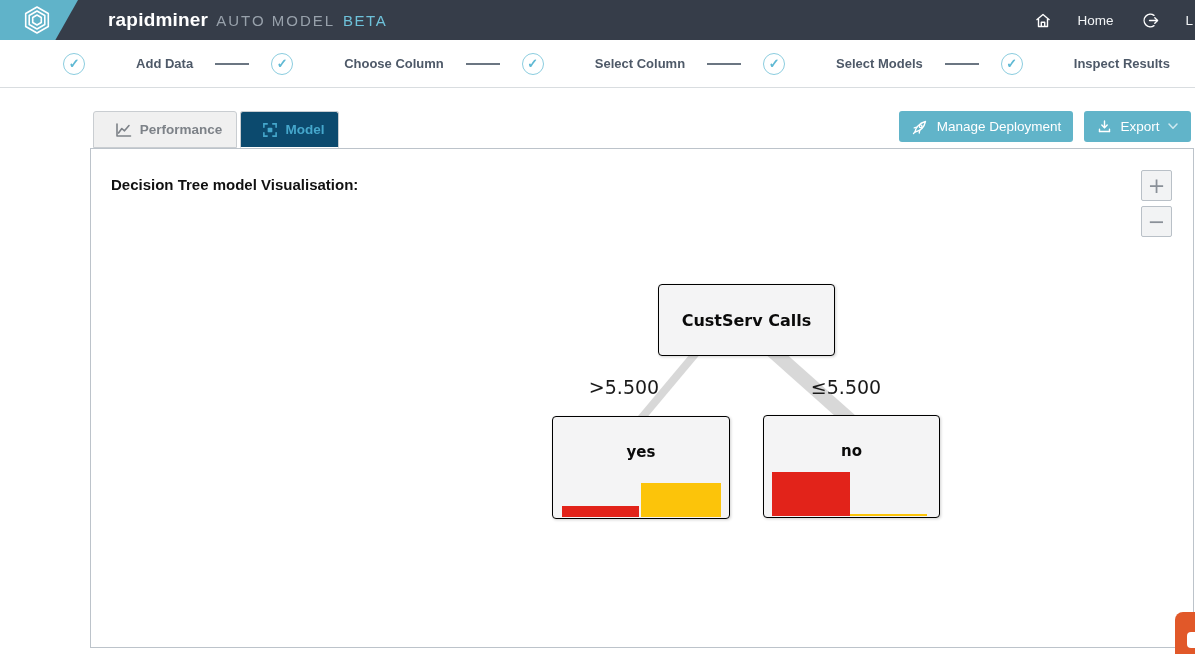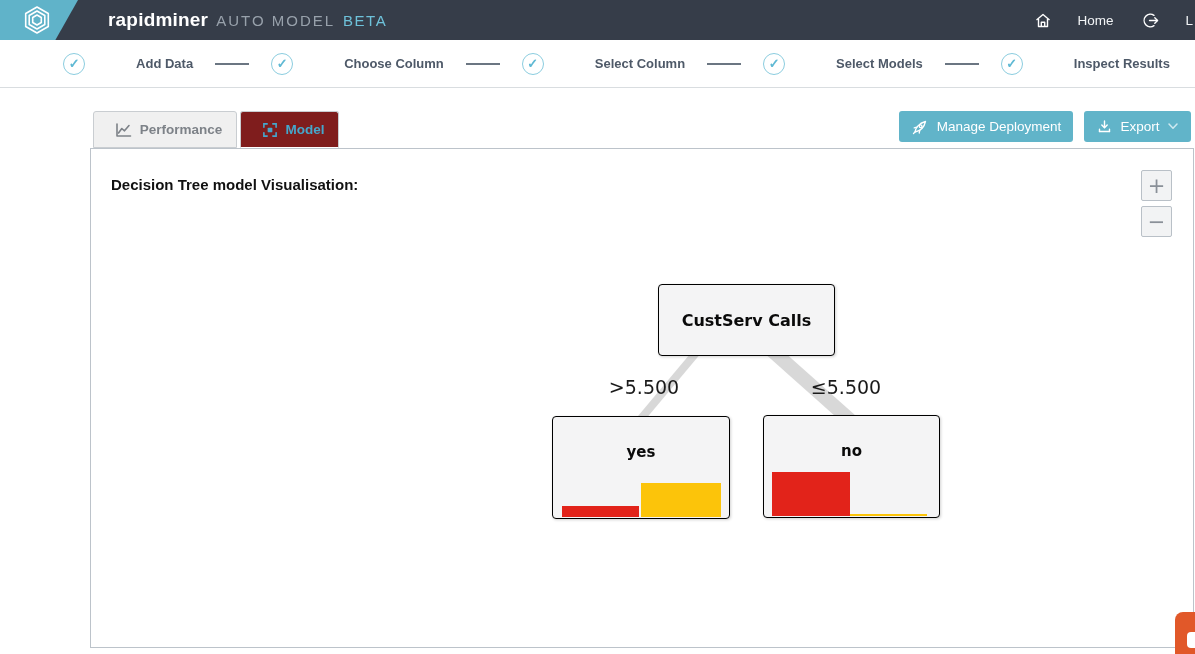--- a/index.html
+++ b/index.html
@@ -29,21 +29,21 @@
                  display:flex; align-items:center; justify-content:center;
                  color:#5fb9d4; font-size:13px; font-weight:bold; }
   .step-label { color:#4e5968; font-size:13px; font-weight:bold;margin-left:42px; }
   .step-connector { width:34px; height:0; border-top:2px solid #6b7682; margin:0 22px; }
 
   
   .tab { position:absolute; top:111px; height:37px; display:flex; align-items:center; justify-content:center;
          gap:8px; font-size:13.5px; font-weight:bold; cursor:pointer;
          border:1px solid #c9cdd1; border-radius:3px 3px 0 0;padding-left:7px; }
   .tab-performance { left:93px; width:144px; background:#f0f0f0; color:#7d8288; }
-  .tab-model { left:240px; width:99px; background:#7f1d1d; color:#45a7cc; border-bottom:1px solid #ffffff; z-index:3; }
+  .tab-model { left:240px; width:99px; background:#0c4a6e; color:#45a7cc; border-bottom:1px solid #ffffff; z-index:3; }
   .btn { position:absolute; top:111px; height:31px; background:#61b4c9; border:none; border-radius:3px;
          color:#ffffff; font-size:13.5px; font-family:"Liberation Sans",sans-serif;
          display:flex; align-items:center; justify-content:center; gap:8px; cursor:pointer; }
   .btn-deploy { left:899px; width:174px; }
   .btn-export { left:1084px; width:107px; }
 
   
   .panel { position:absolute; left:90px; top:148px; width:1104px; height:500px;
            background:#ffffff; border:1px solid #bcc3ca; z-index:2; }
   .panel-title { position:absolute; left:20px; top:27px; font-size:15px; font-weight:bold; color:#111111; }
@@ -65,21 +65,21 @@
   .node-yes  { left:461px; top:267px; width:178px; height:103px; font-size:15px; }
   .node-no   { left:672px; top:266px; width:177px; height:103px; font-size:15px; }
   .leaf-label { position:absolute; top:26px; left:0; width:100%; text-align:center; }
   .bar { position:absolute; bottom:1px; }
   .bar-yes-red   { left:9px;  width:77px; }
   .bar-yes-amber { left:88px; width:80px; }
   .bar-no-red    { left:8px;  width:78px; }
   .bar-no-amber  { left:86px; width:77px; }
   .edge-label { position:absolute; width:130px; text-align:center; top:227px;
                 font-family:"DejaVu Sans",sans-serif; font-size:19px; color:#1a1a1a; }
-  .edge-label-left  { left:488px; }
+  .edge-label-left  { left:468px; }
   .edge-label-right { left:690px; }
 
   
   .feedback-widget { position:absolute; right:0; bottom:0; width:20px; height:42px;
                      background:#e15829; border-radius:8px 0 0 0; z-index:5; cursor:pointer; }
   .feedback-widget .blob { position:absolute; right:-6px; bottom:6px; width:14px; height:16px;
                            background:#ffffff; border-radius:4px; }
 </style>
 </head>
 <body>

